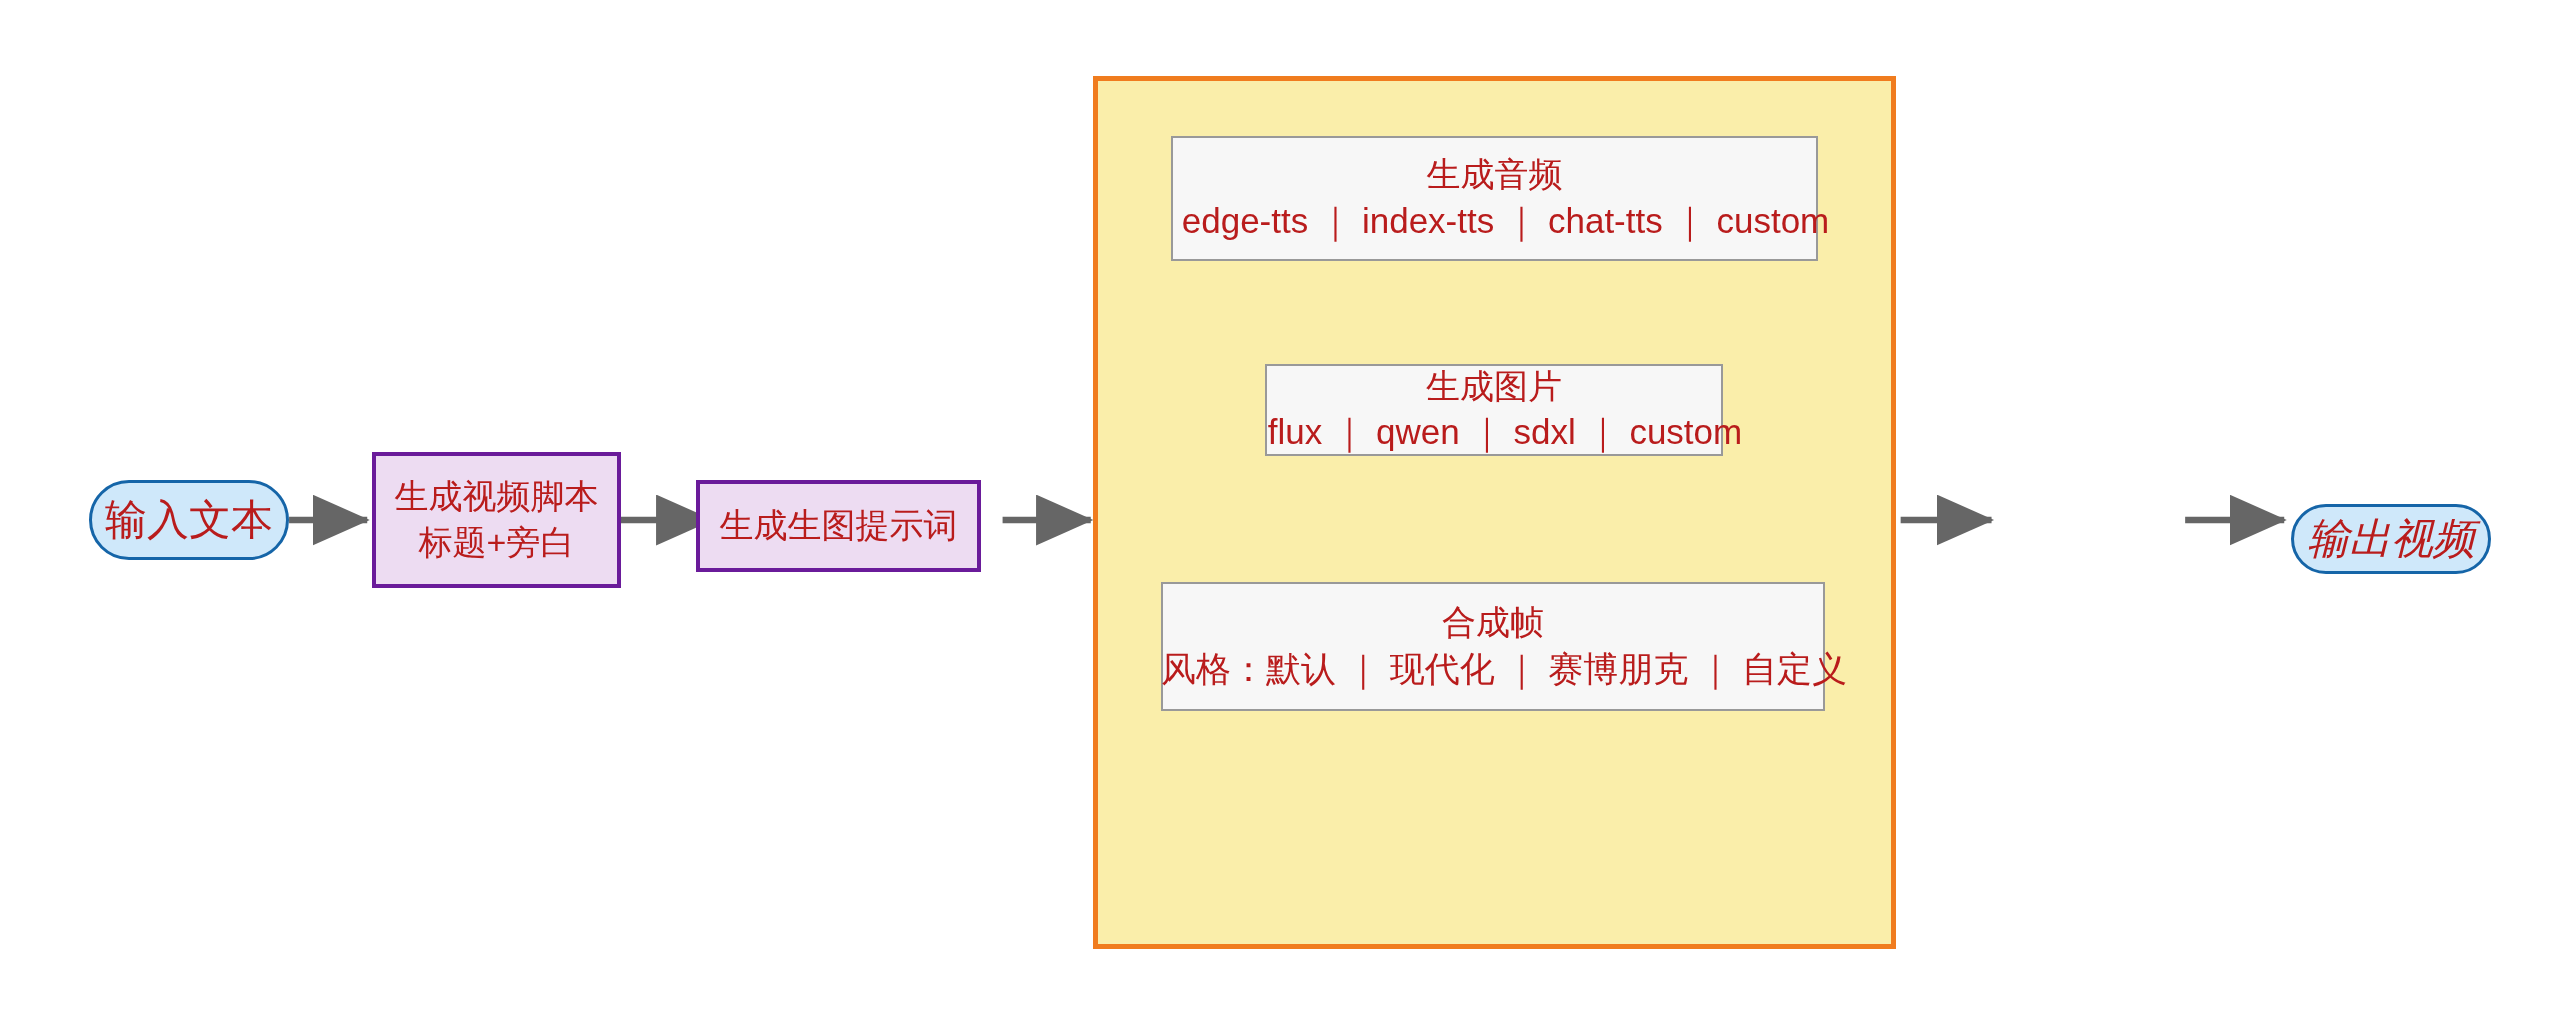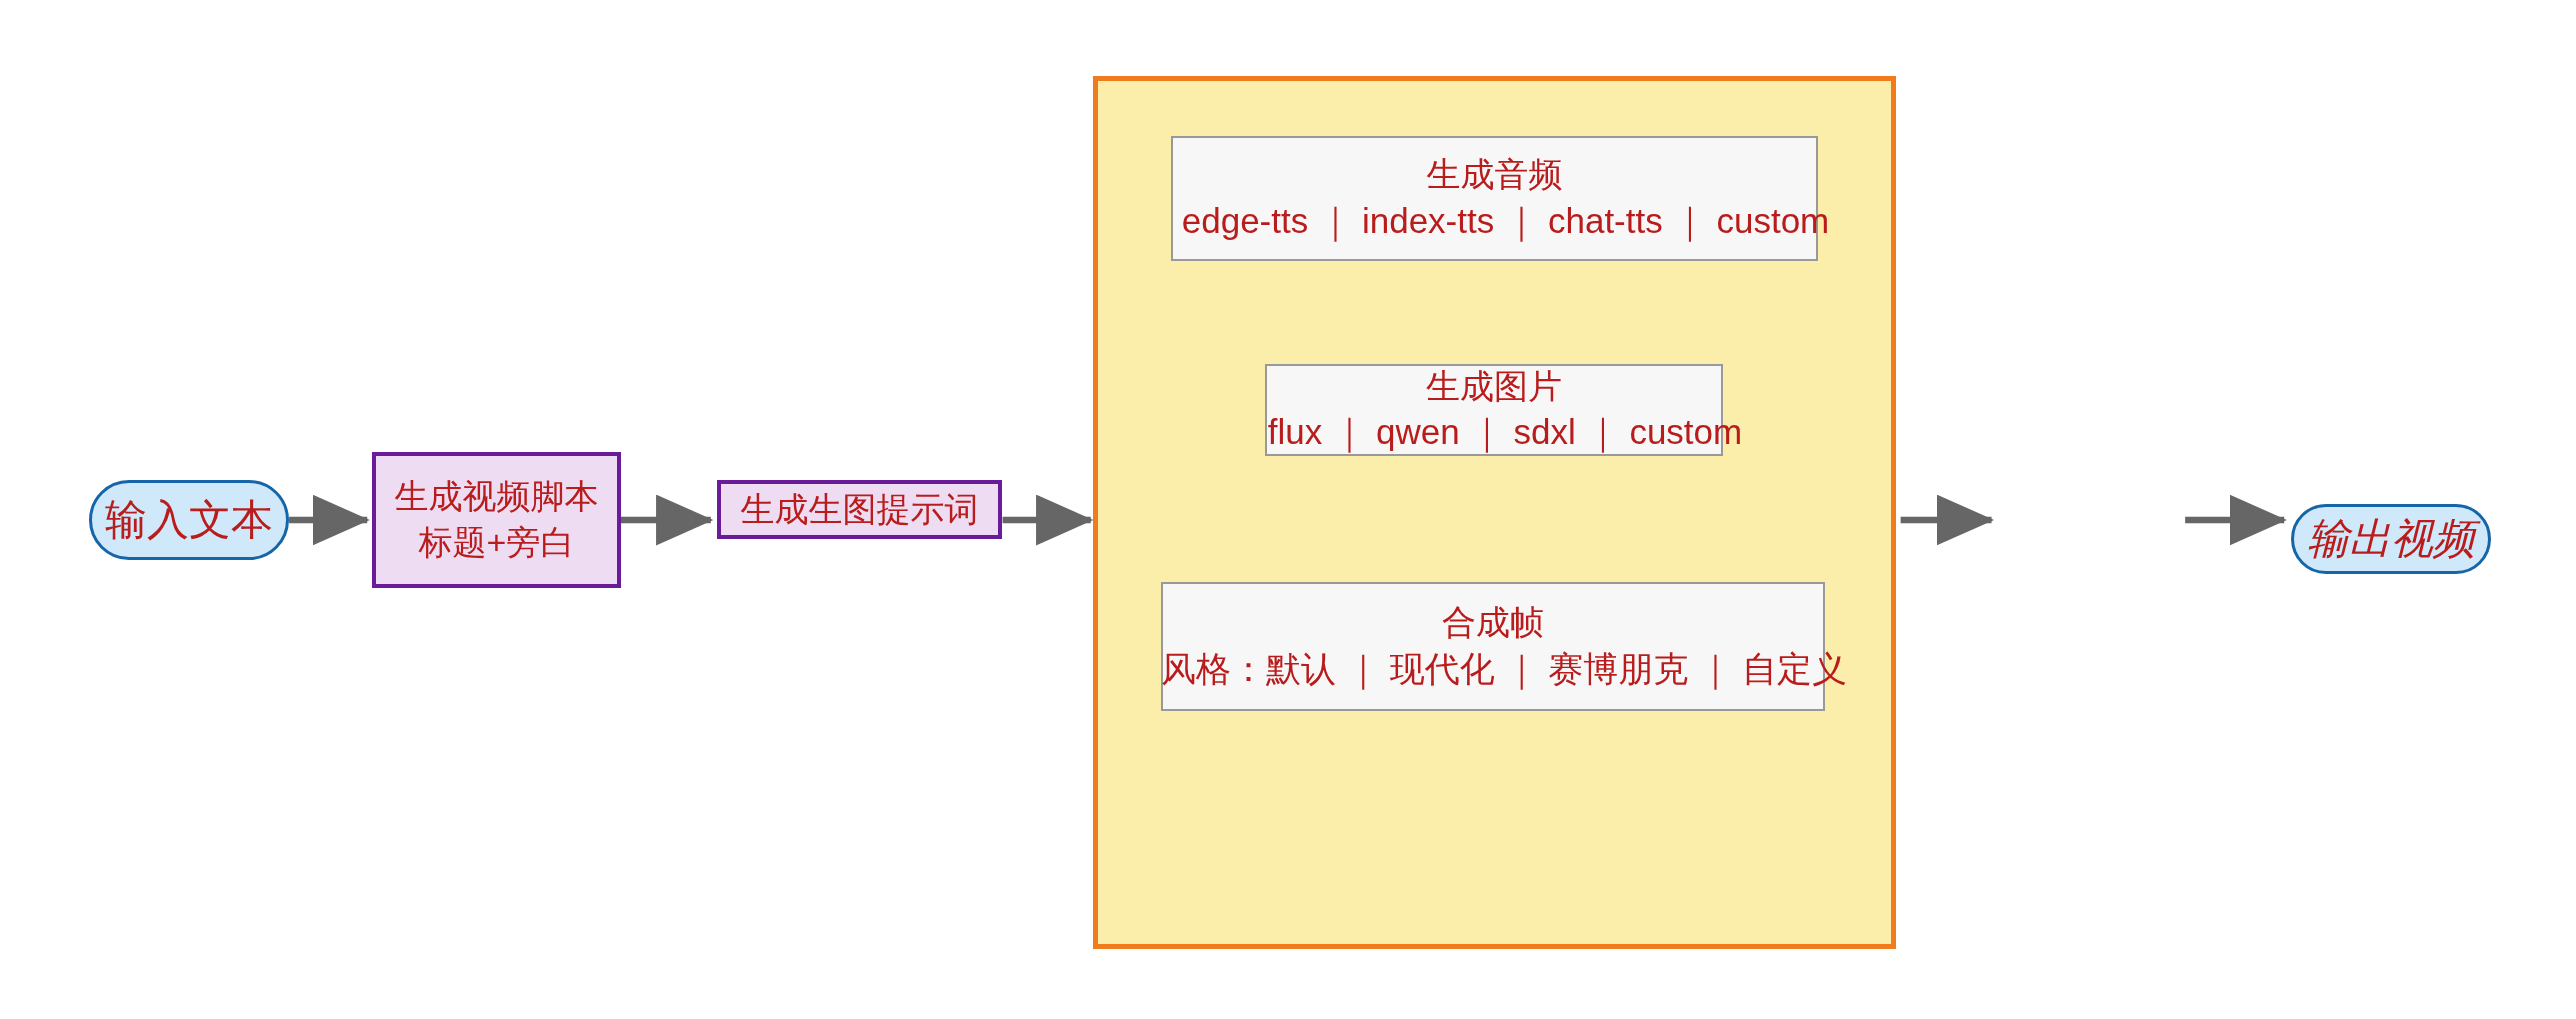--- a/index.html
+++ b/index.html
@@ -118,21 +118,21 @@
 
   <div class="node stadium" style="left:89px; top:480px; width:200px; height:80px;">
     <span class="line">输入文本</span>
   </div>
 
   <div class="node purple" style="left:372px; top:452px; width:249px; height:136px;">
     <span class="line">生成视频脚本</span>
     <span class="line">标题+旁白</span>
   </div>
 
-  <div class="node purple" style="left:717px; top:480px; width:285px; height:59px;">
+  <div class="node purple" style="left:696px; top:480px; width:285px; height:92px;">
     <span class="line">生成生图提示词</span>
   </div>
 
   <div class="node plain" style="left:1171px; top:136px; width:647px; height:125px;">
     <span class="line">生成音频</span>
     <span class="line big-line">edge-tts ｜ index-tts ｜ chat-tts ｜ custom</span>
   </div>
 
   <div class="node plain" style="left:1265px; top:364px; width:458px; height:92px;">
     <span class="line">生成图片</span>

